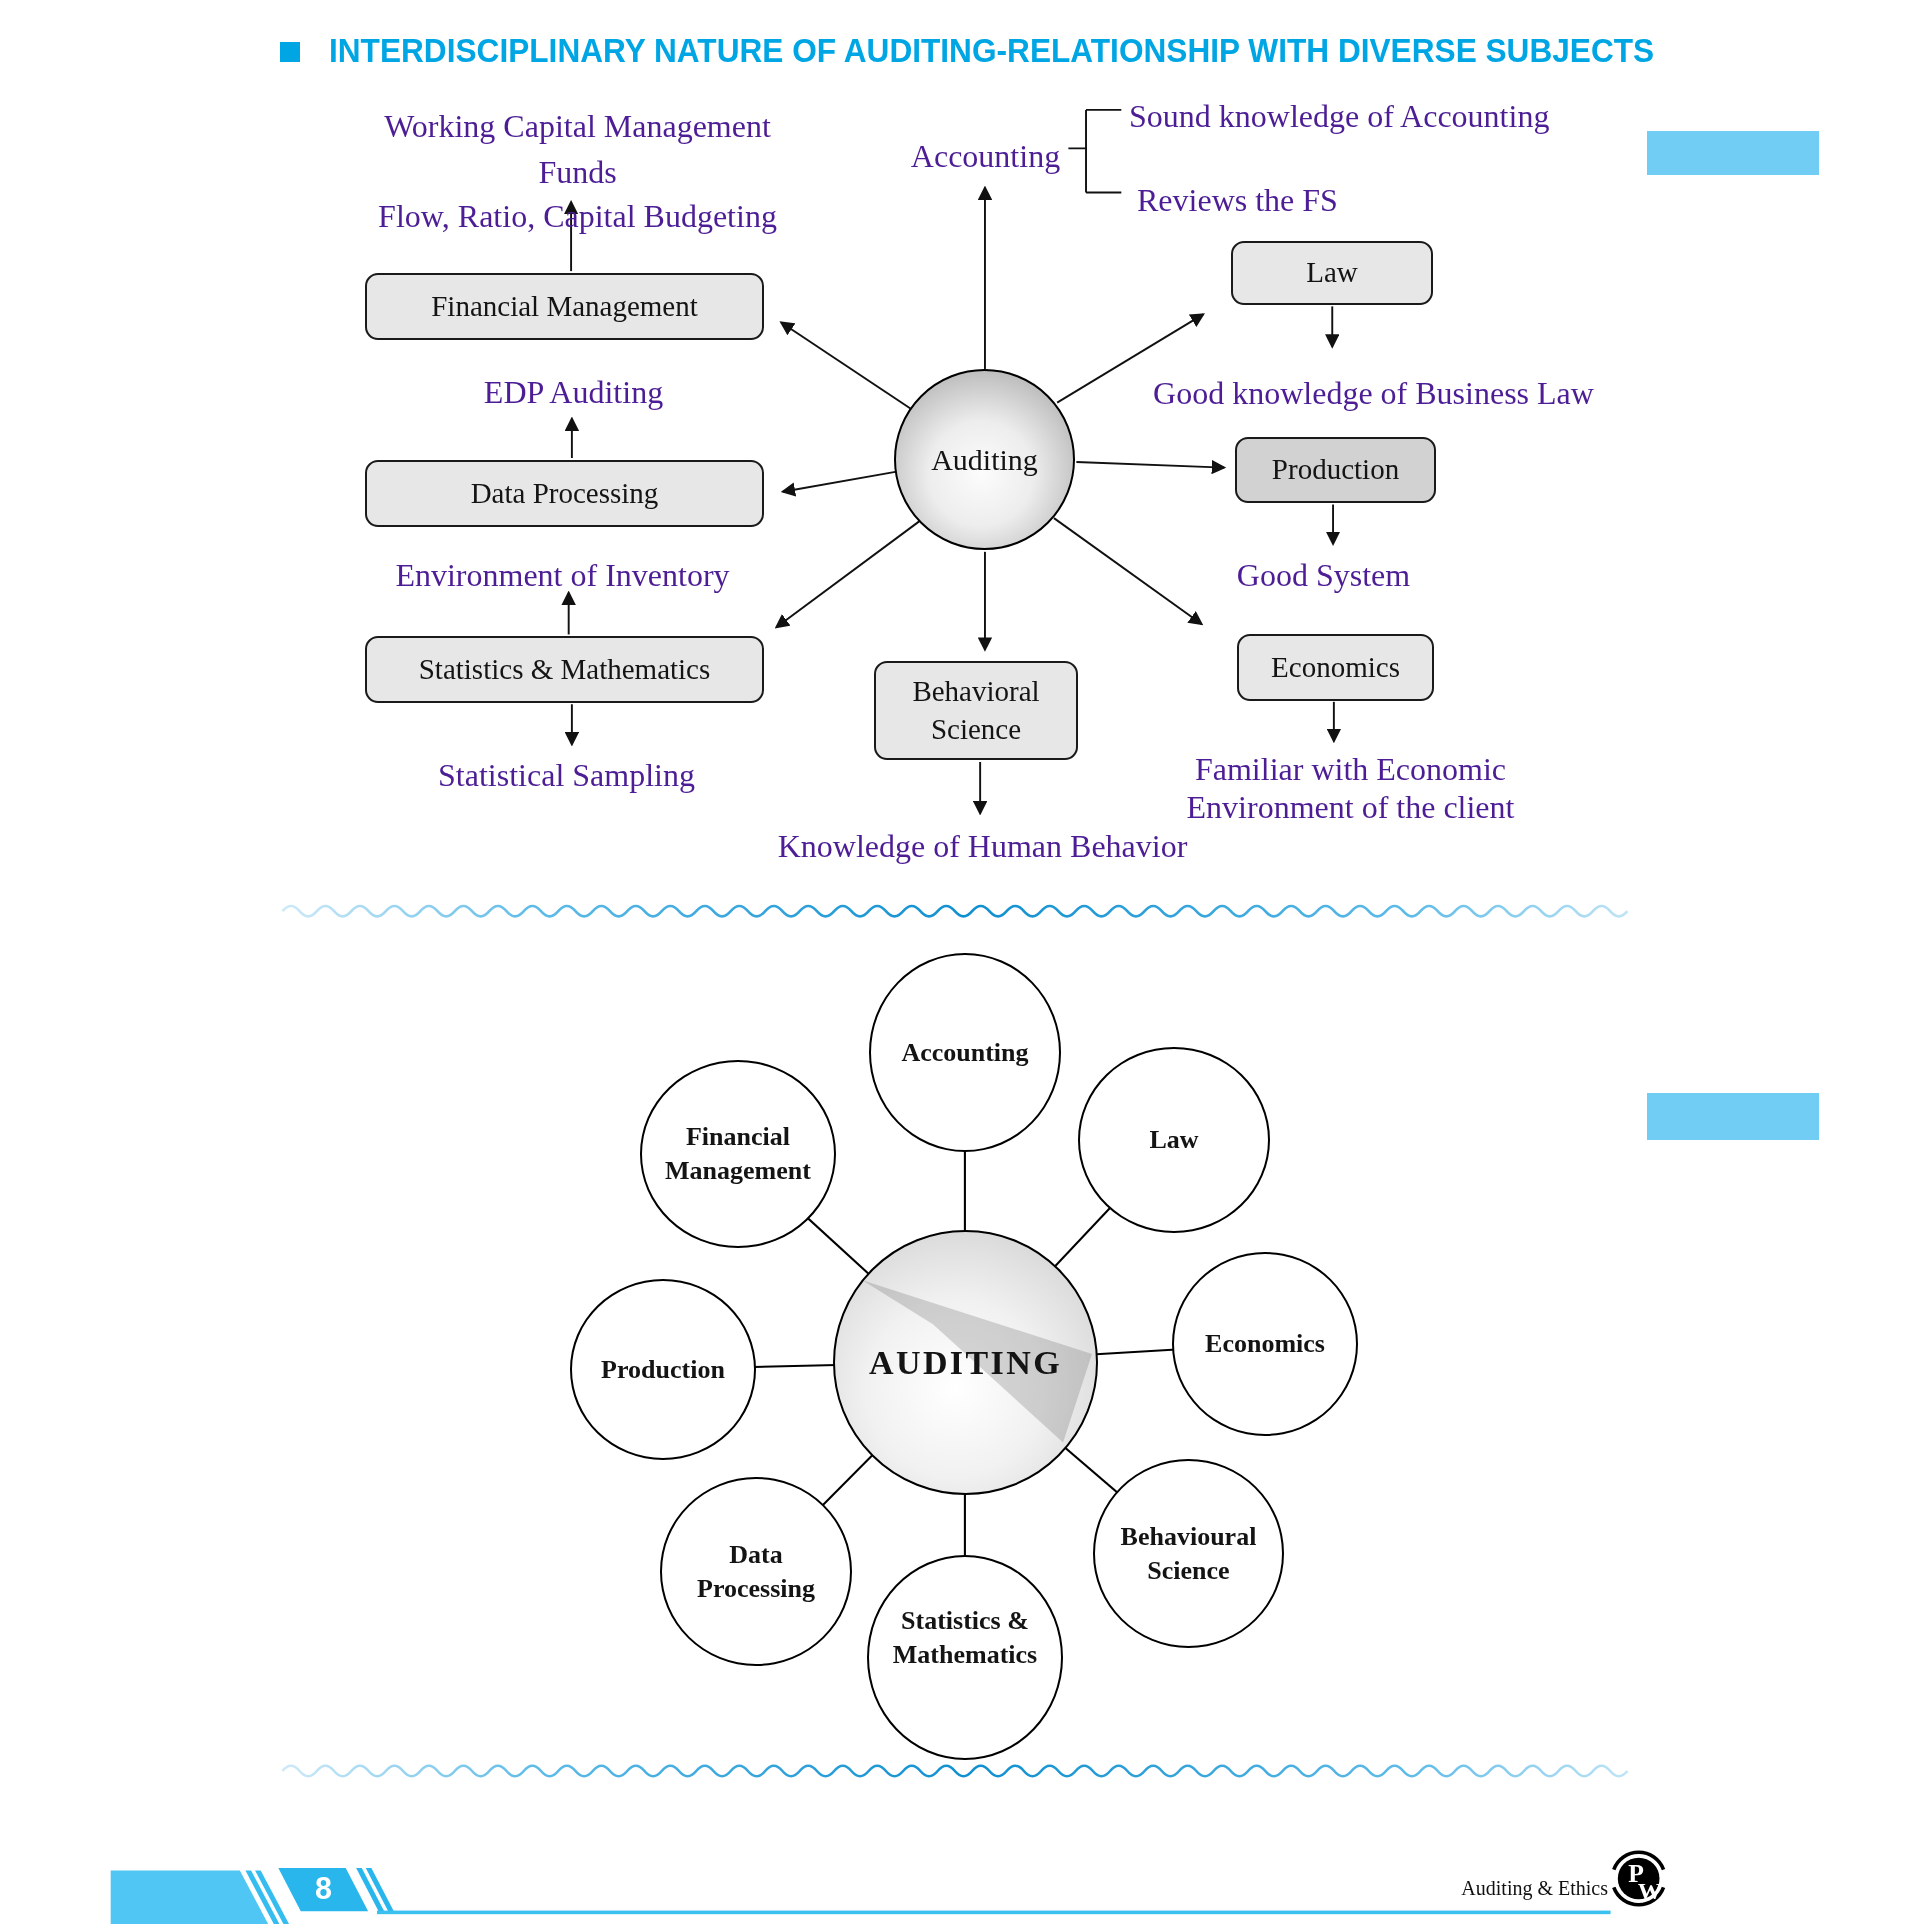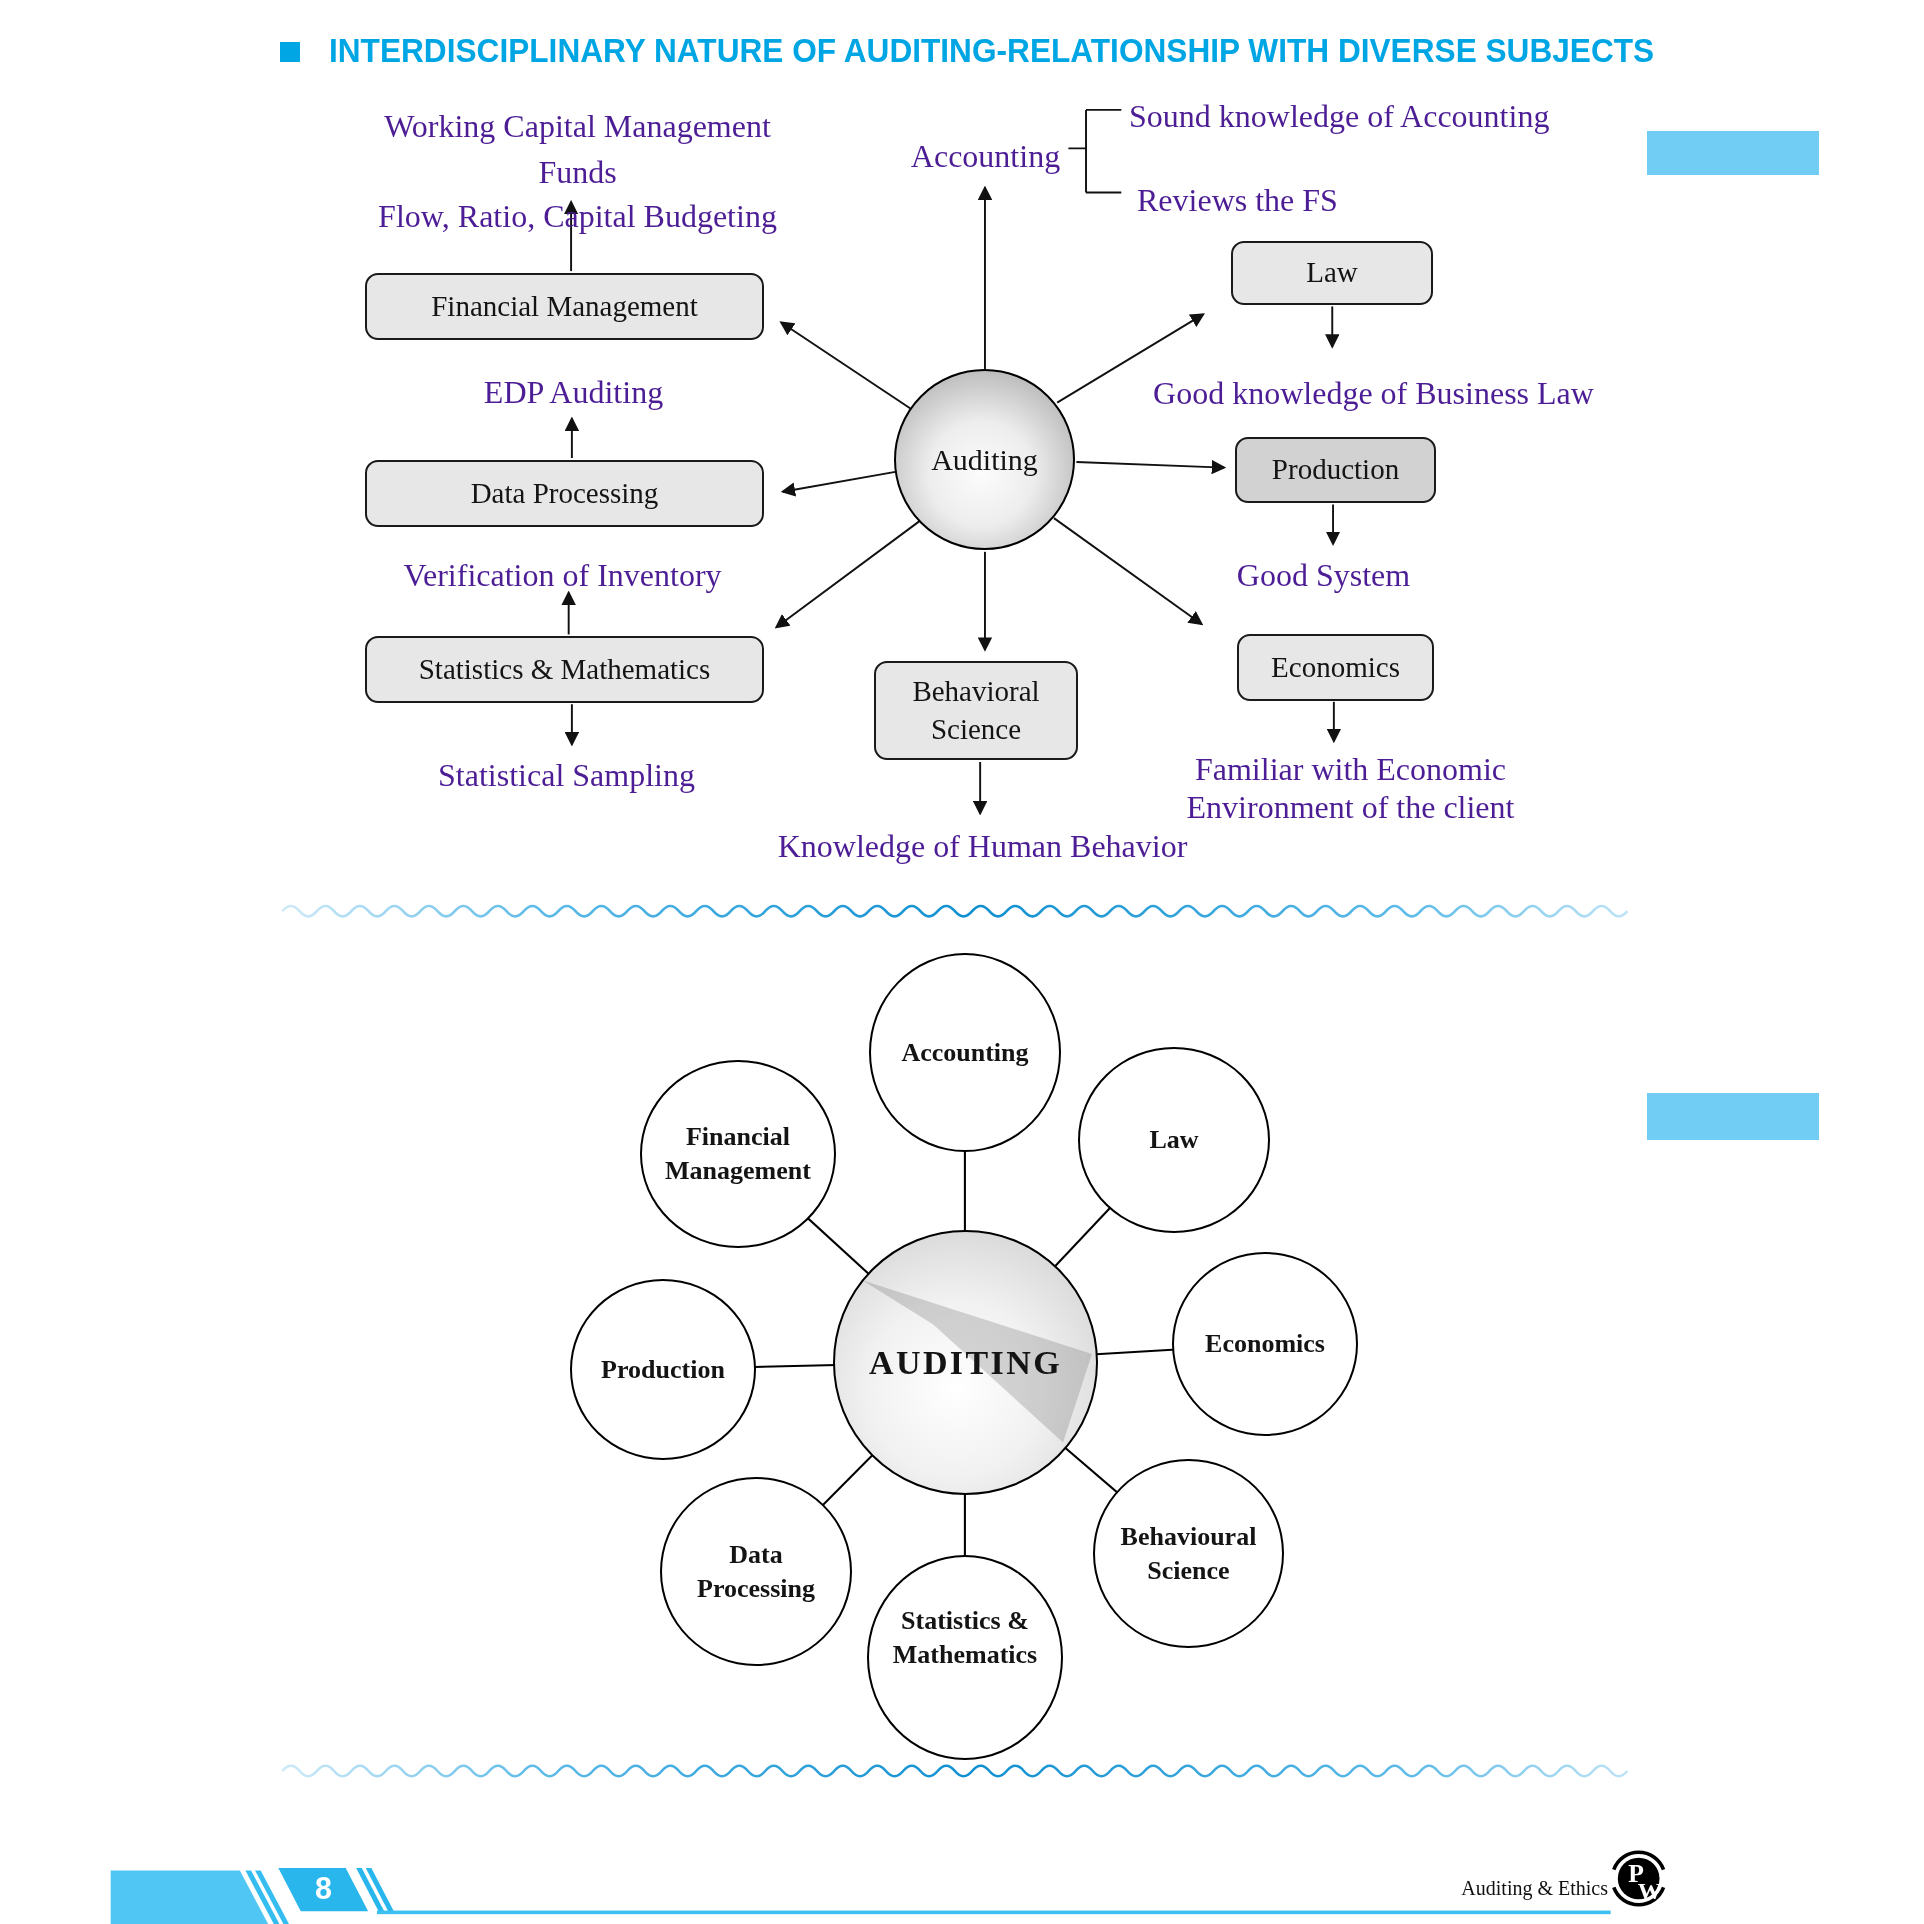--- a/index.html
+++ b/index.html
@@ -121,21 +121,21 @@
 
   <div class="d1text lift" style="left:345px;top:103px;width:465px;">Working Capital Management Funds</div>
   <div class="d1text lift" style="left:345px;top:149px;width:465px;margin-top:44px;">Flow, Ratio, Capital Budgeting</div>
 
   <div class="d1box lift" style="left:365px;top:273px;width:399px;height:67px;">Financial Management</div>
 
   <div class="d1text lift" style="left:413px;top:369px;width:321px;">EDP Auditing</div>
 
   <div class="d1box lift" style="left:365px;top:460px;width:399px;height:67px;">Data Processing</div>
 
-  <div class="d1text lift" style="left:322px;top:552px;width:481px;">Verification of Inventory</div>
+  <div class="d1text lift" style="left:322px;top:552px;width:481px;">Environment of Inventory</div>
 
   <div class="d1box lift" style="left:365px;top:636px;width:399px;height:67px;">Statistics &amp; Mathematics</div>
 
   <div class="d1text lift" style="left:326px;top:752px;width:481px;">Statistical Sampling</div>
 
   <div class="d1text lift" style="left:865px;top:133px;width:241px;">Accounting</div>
   <div class="d1text lift" style="left:1129px;top:93px;width:513px;text-align:left;">Sound knowledge of Accounting</div>
   <div class="d1text lift" style="left:1129px;top:177px;width:513px;text-align:left;margin-left:8px;">Reviews the FS</div>
 
   <div class="d1box lift" style="left:1231px;top:241px;width:202px;height:64px;">Law</div>

